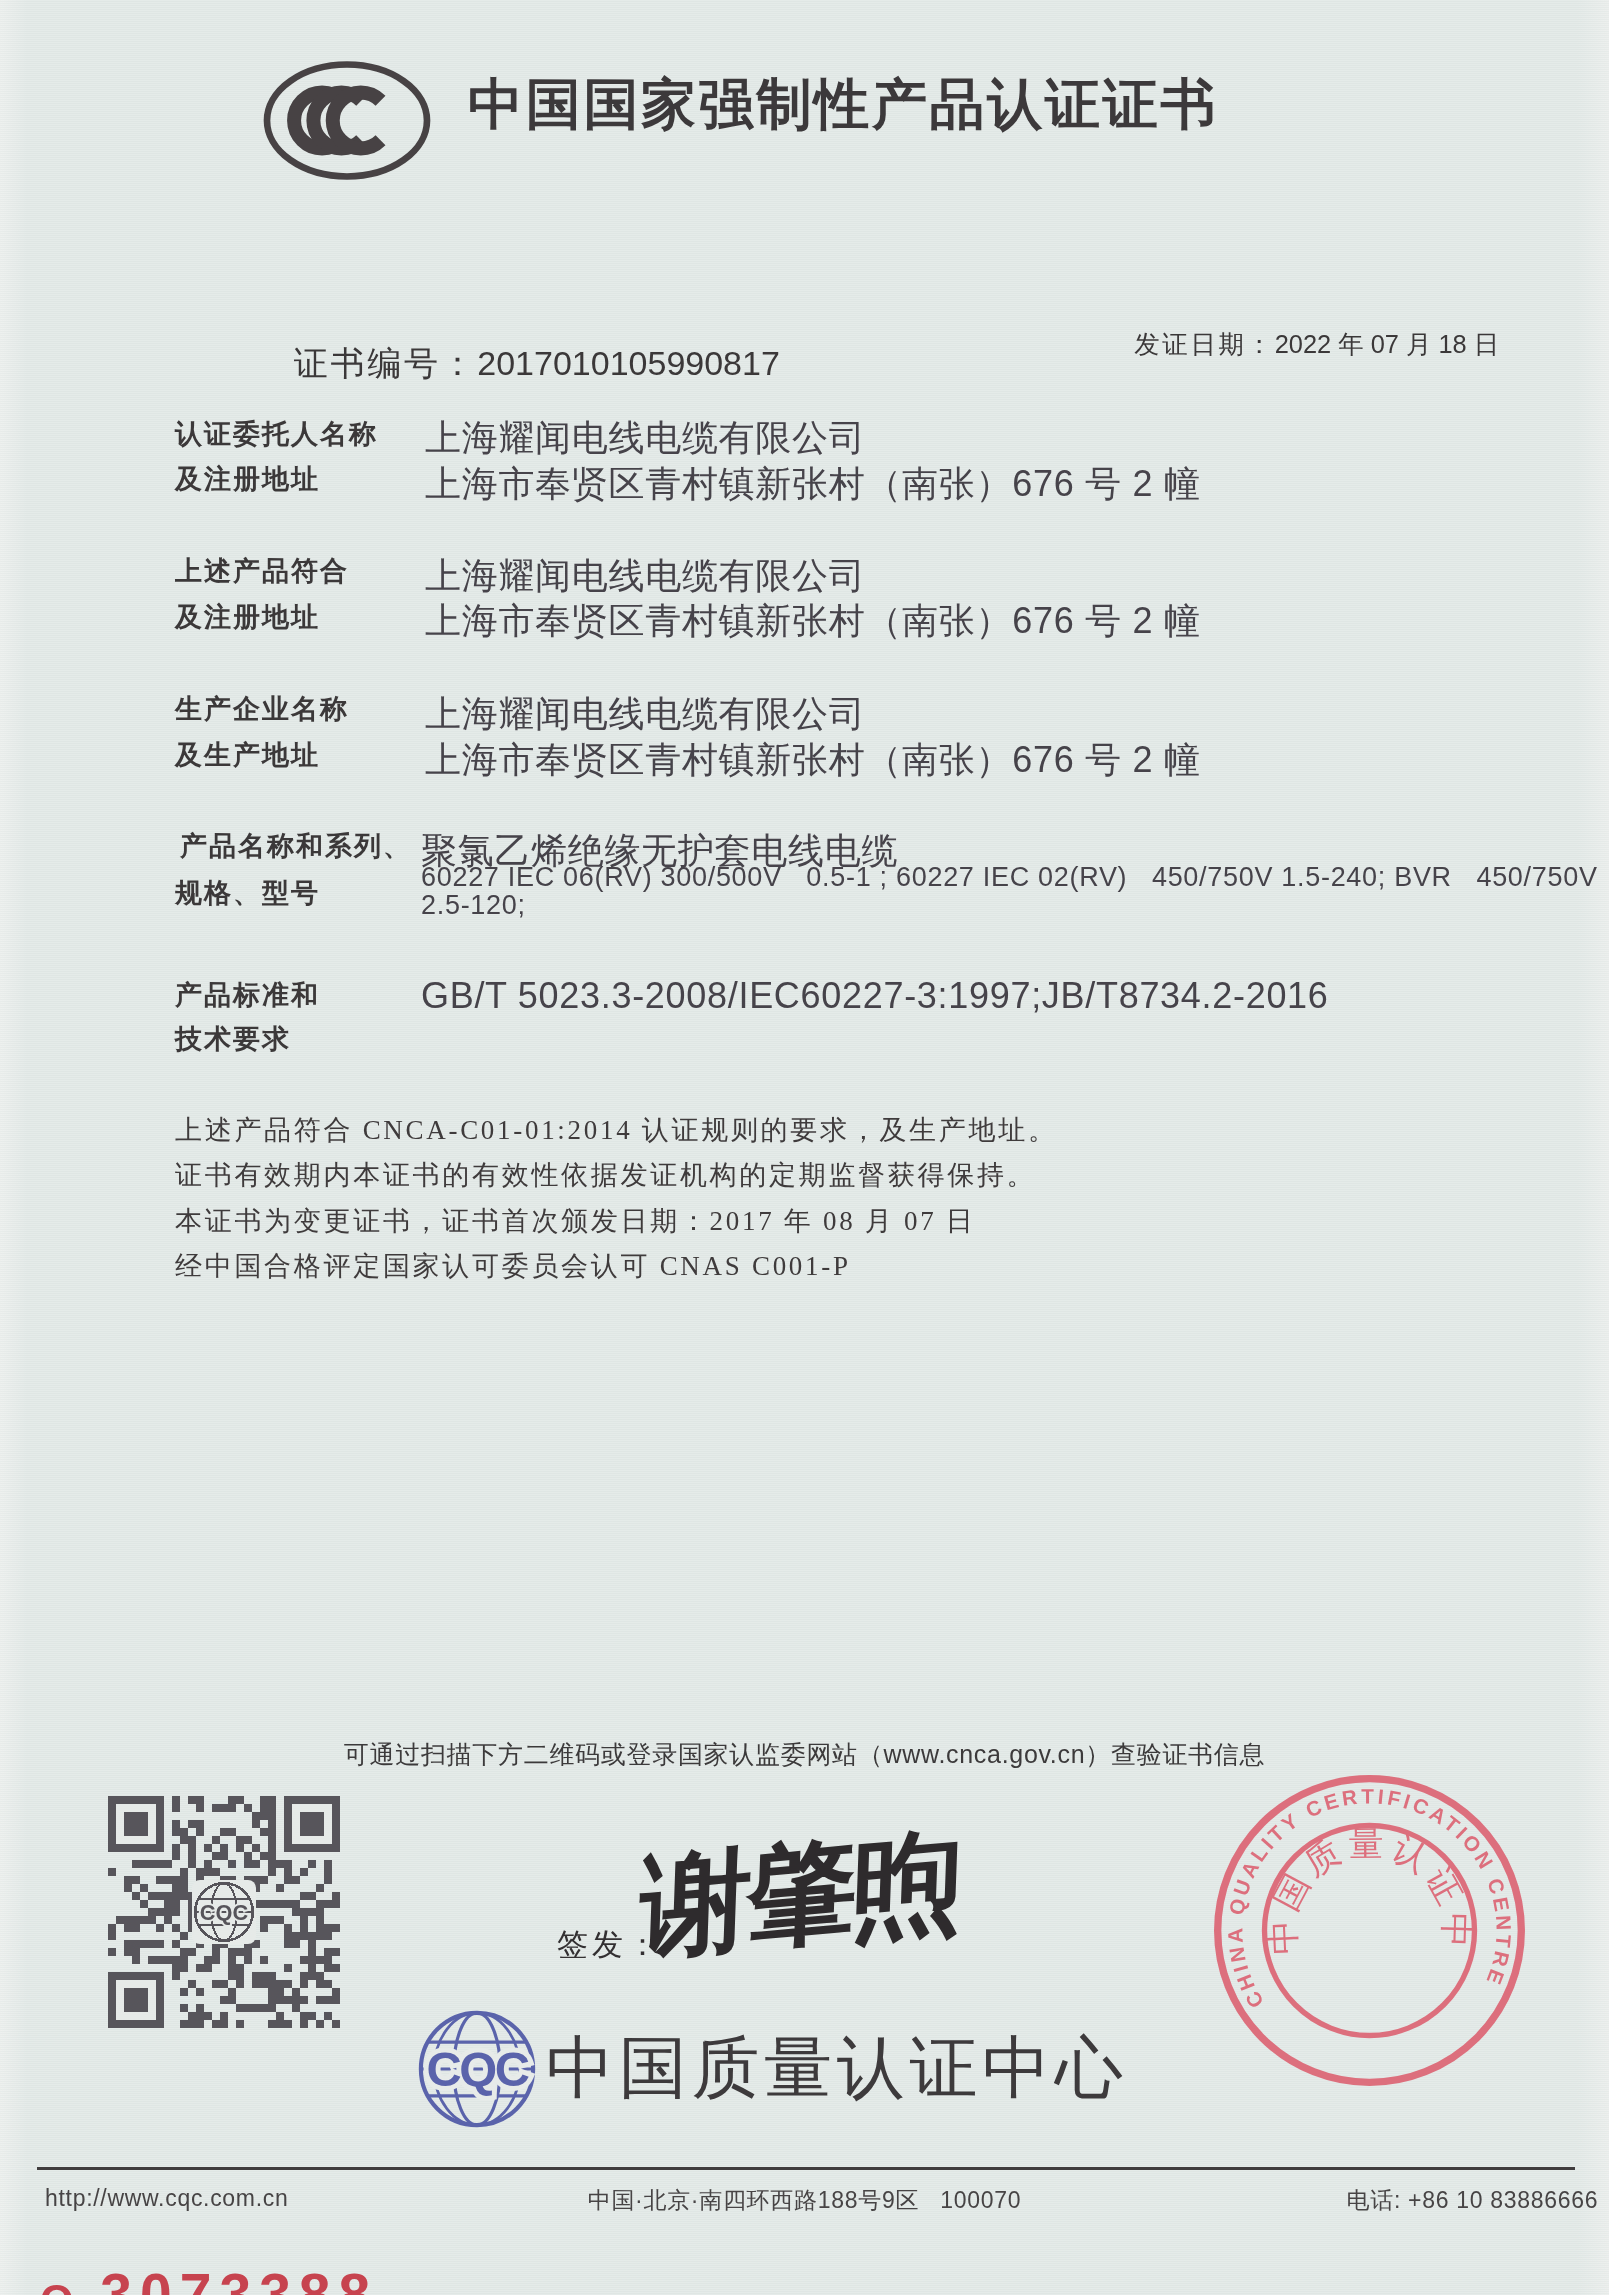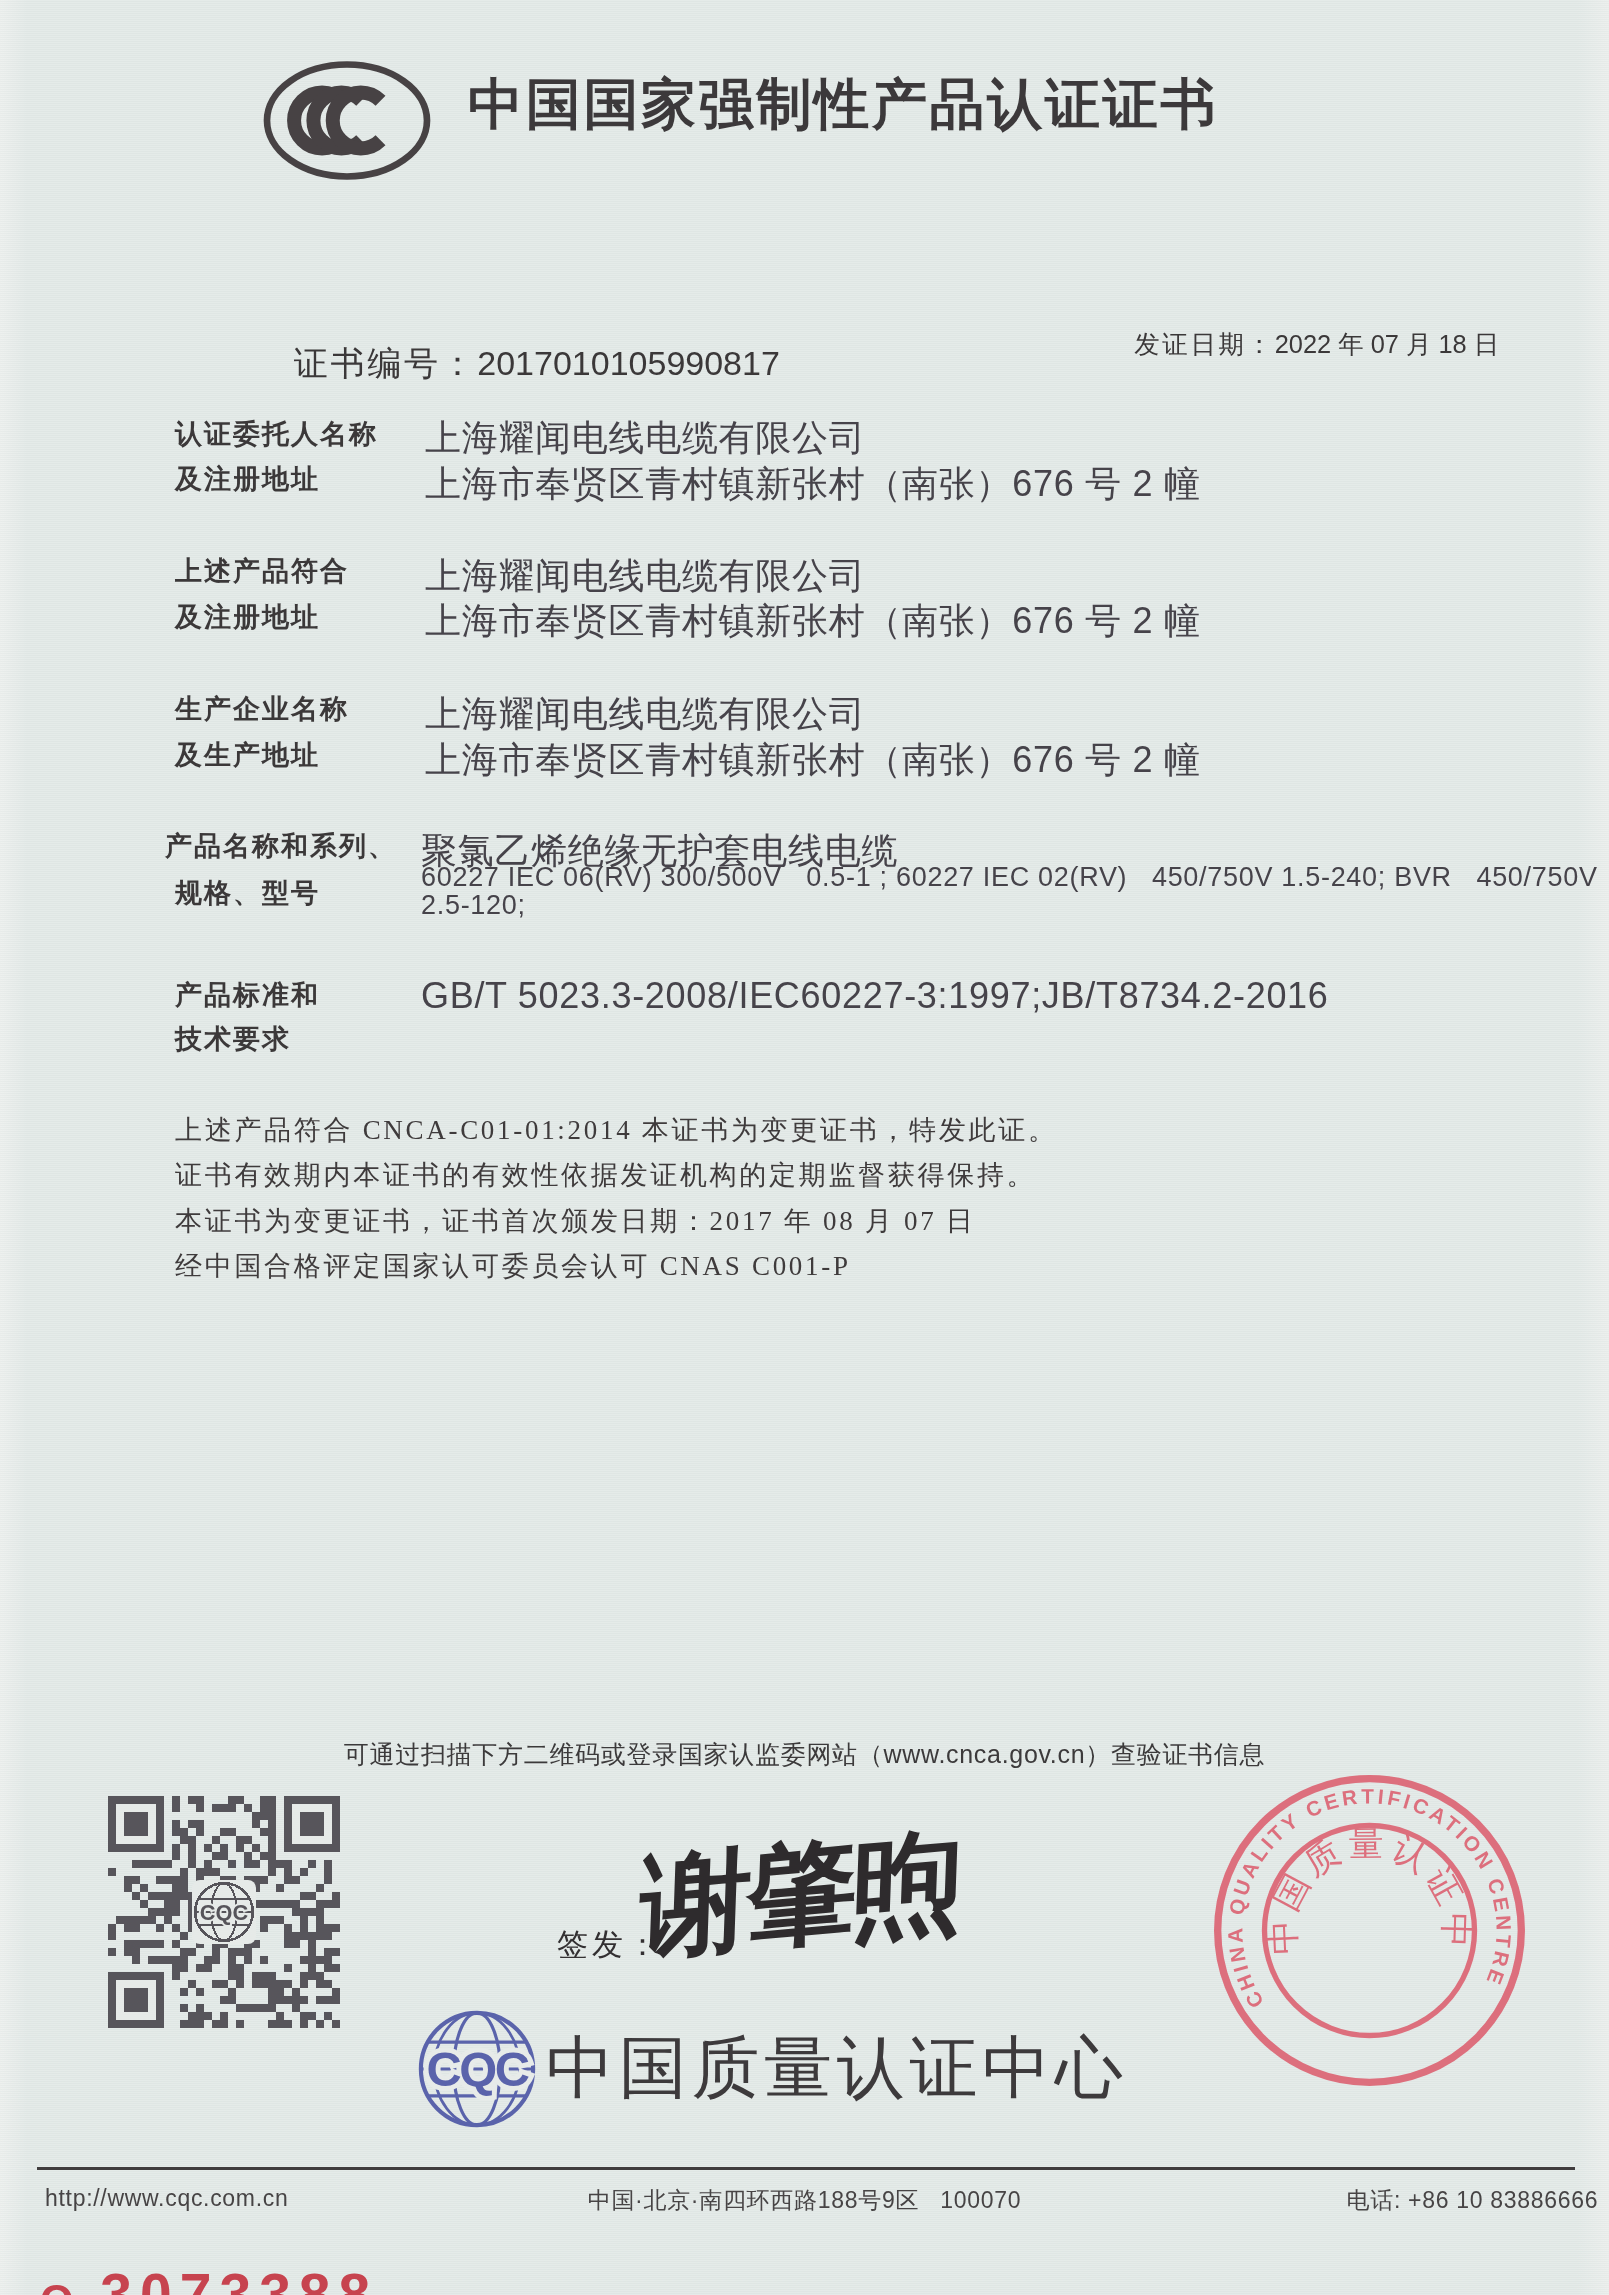--- a/index.html
+++ b/index.html
@@ -68,31 +68,31 @@
   <div class="abs label" style="left:175px;top:553px;">上述产品符合</div>
   <div class="abs value" style="left:425px;top:552px;">上海耀闻电线电缆有限公司</div>
   <div class="abs label" style="left:175px;top:599px;">及注册地址</div>
   <div class="abs value" style="left:425px;top:597px;">上海市奉贤区青村镇新张村（南张）676 号 2 幢</div>
 
   <div class="abs label" style="left:175px;top:691px;">生产企业名称</div>
   <div class="abs value" style="left:425px;top:690px;">上海耀闻电线电缆有限公司</div>
   <div class="abs label" style="left:175px;top:737px;">及生产地址</div>
   <div class="abs value" style="left:425px;top:736px;">上海市奉贤区青村镇新张村（南张）676 号 2 幢</div>
 
-  <div class="abs label" style="left:165px;top:828px;text-align:center;">产品名称和系列、</div>
+  <div class="abs label" style="left:180px;top:828px;text-align:center;">产品名称和系列、</div>
   <div class="abs label" style="left:175px;top:875px;">规格、型号</div>
   <div class="abs value" style="left:421px;top:827px;">聚氯乙烯绝缘无护套电线电缆</div>
   <div class="abs value" style="left:421px;top:862px;font-size:27px;">60227 IEC 06(RV) 300/500V   0.5-1 ; 60227 IEC 02(RV)   450/750V 1.5-240; BVR   450/750V</div>
   <div class="abs value" style="left:421px;top:890px;font-size:27px;">2.5-120;</div>
 
   <div class="abs label" style="left:175px;top:977px;">产品标准和</div>
   <div class="abs label" style="left:175px;top:1021px;">技术要求</div>
   <div class="abs value" style="left:421px;top:975px;">GB/T 5023.3-2008/IEC60227-3:1997;JB/T8734.2-2016</div>
 
-  <div class="abs statement" style="left:175px;top:1112px;">上述产品符合 CNCA-C01-01:2014 本证书为变更证书，特发此证。</div>
+  <div class="abs statement" style="left:175px;top:1112px;">上述产品符合 CNCA-C01-01:2014 认证规则的要求，及生产地址。</div>
   <div class="abs statement" style="left:175px;top:1157px;">证书有效期内本证书的有效性依据发证机构的定期监督获得保持。</div>
   <div class="abs statement" style="left:175px;top:1203px;">本证书为变更证书，证书首次颁发日期：2017 年 08 月 07 日</div>
   <div class="abs statement" style="left:175px;top:1248px;">经中国合格评定国家认可委员会认可 CNAS C001-P</div>
 
   <div class="abs" style="left:0;top:1738px;width:1609px;text-align:center;font-size:25px;color:#3c3a3b;letter-spacing:0.7px;">可通过扫描下方二维码或登录国家认监委网站（www.cnca.gov.cn）查验证书信息</div>
 
   <div class="abs qr-wrap">
     <svg id="qrsvg" viewBox="0 0 29 29">
         <rect x="8" y="0" width="1" height="1" fill="#57555b"></rect>
         <rect x="10" y="0" width="1" height="1" fill="#57555b"></rect>

